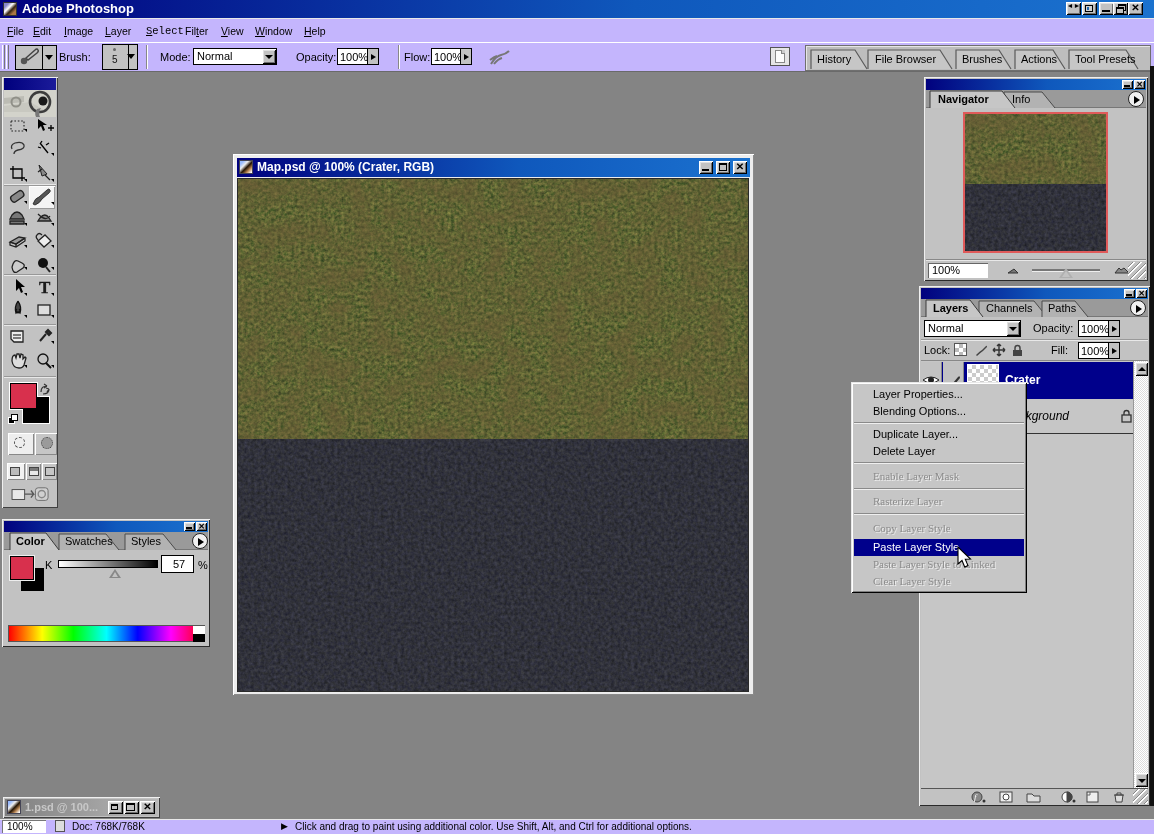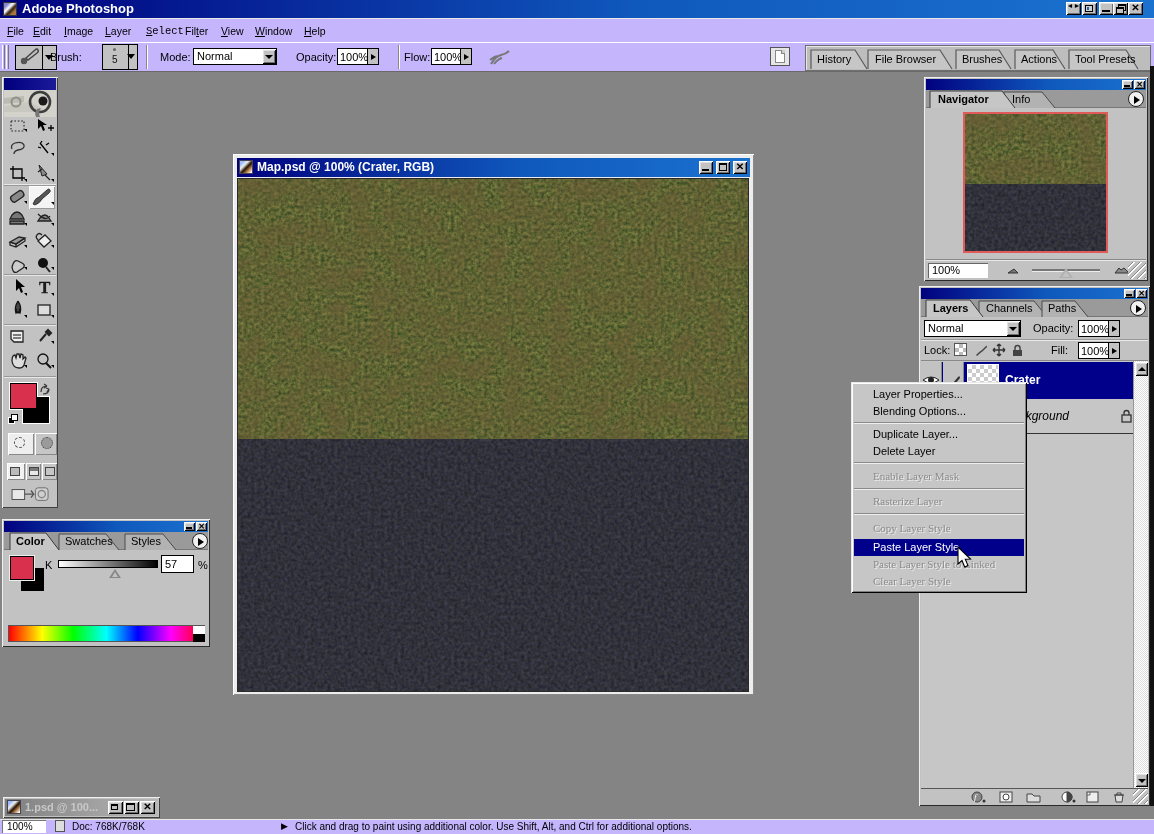--- a/index.html
+++ b/index.html
@@ -51,21 +51,21 @@
 
   <div class="abs" style="left:14px;top:44px;"></div>
   <div class="abs" style="left:15px;top:3px;width:42px;height:25px;background:#c2c2c2;border:1px solid #000;">
     <svg width="26" height="23" viewBox="0 0 26 23">
         <circle cx="8" cy="15" r="3.2" fill="#555"></circle>
         <path d="M10 12 L19 4 Q21 2 22 4 Q23 5 21 7 L12 14 Z" fill="none" stroke="#444" stroke-width="1.5"></path>
       </svg>
     <div class="abs" style="left:26px;top:0;width:1px;height:23px;background:#000;"></div>
     <div class="abs" style="right:3px;top:9px;border-left:4px solid transparent;border-right:4px solid transparent;border-top:5px solid #000;"></div>
   </div>
-  <div class="abs" style="left:50px;top:9px;font-size:11px;color:#000;text-align:center;">Brush:</div>
+  <div class="abs" style="left:59px;top:9px;font-size:11px;color:#000;text-align:center;">Brush:</div>
   <div class="abs" style="left:102px;top:2px;width:36px;height:26px;background:#c2c2c2;border:1px solid #000;">
     <div class="abs" style="left:10px;top:3px;width:3px;height:3px;background:#666;border-radius:50%;"></div>
     <div class="abs" style="left:9px;top:9px;font-size:10px;color:#111;">5</div>
     <div class="abs" style="left:25px;top:0;width:1px;height:24px;background:#000;"></div>
     <div class="abs" style="right:2px;top:9px;border-left:4px solid transparent;border-right:4px solid transparent;border-top:5px solid #000;"></div>
   </div>
   <div class="abs" style="left:146px;top:3px;width:2px;height:24px;border-left:1px solid #888;border-right:1px solid #fff;"></div>
   <div class="abs" style="left:160px;top:9px;font-size:11px;color:#000;">Mode:</div>
   <div class="abs" style="left:193px;top:6px;width:84px;height:17px;border:1px solid #000;background:#fff;">
     <div class="abs" style="left:3px;top:1px;font-size:11px;">Normal</div>
@@ -461,21 +461,21 @@
     <div class="abs" style="left:188px;top:1px;width:16px;height:16px;border-radius:50%;background:#f0f0f0;border:1px solid #222;">
         <div class="abs" style="left:5px;top:4px;border-top:4px solid transparent;border-bottom:4px solid transparent;border-left:6px solid #000;"></div>
       </div>
   </div>
   <div class="abs" style="left:19px;top:49px;width:23px;height:23px;background:#000;"></div>
   <div class="abs" style="left:8px;top:37px;width:24px;height:24px;background:#d8304d;border:1px solid #000;box-shadow:0 0 0 1px #eee;"></div>
   <div class="abs" style="left:43px;top:40px;font-size:11px;">K</div>
   <div class="abs" style="left:56px;top:41px;width:100px;height:8px;border:1px solid #000;background:linear-gradient(90deg,#fff,#000);"></div>
   <div class="abs" style="left:107px;top:50px;width:0;height:0;border-left:6px solid transparent;border-right:6px solid transparent;border-bottom:9px solid #888;"></div>
   <div class="abs" style="left:110px;top:53px;width:0;height:0;border-left:3px solid transparent;border-right:3px solid transparent;border-bottom:5px solid #c2c2c2;"></div>
-  <div class="abs" style="left:159px;top:36px;width:33px;height:18px;background:#fff;border:1px solid #000;font-size:11px;padding:2px 0 0 3px;">57</div>
+  <div class="abs" style="left:159px;top:36px;width:33px;height:18px;background:#fff;border:1px solid #000;font-size:11px;padding:2px 0 0 3px;text-align:center;">57</div>
   <div class="abs" style="left:196px;top:40px;font-size:11px;">%</div>
   <div class="abs" style="left:6px;top:106px;width:197px;height:17px;border:1px solid #555;background:linear-gradient(90deg,#f00,#ff0 17%,#0f0 33%,#0ff 50%,#00f 66%,#f0f 83%,#f00);">
     <div class="abs" style="left:184px;top:0;width:12px;height:8px;background:#fff;"></div>
     <div class="abs" style="left:184px;top:8px;width:12px;height:8px;background:#000;"></div>
   </div>
 </div>
 
 <div class="abs" style="left:851px;top:382px;width:176px;height:211px;background:#c6c6c6;box-shadow:inset 1px 1px 0 #e8e8e8, inset -1px -1px 0 #000, inset 2px 2px 0 #fff, inset -2px -2px 0 #808080;font-size:11px;">
   <div class="abs" style="left:22px;top:6px;">Layer Properties...</div>
   <div class="abs" style="left:22px;top:23px;">Blending Options...</div>

